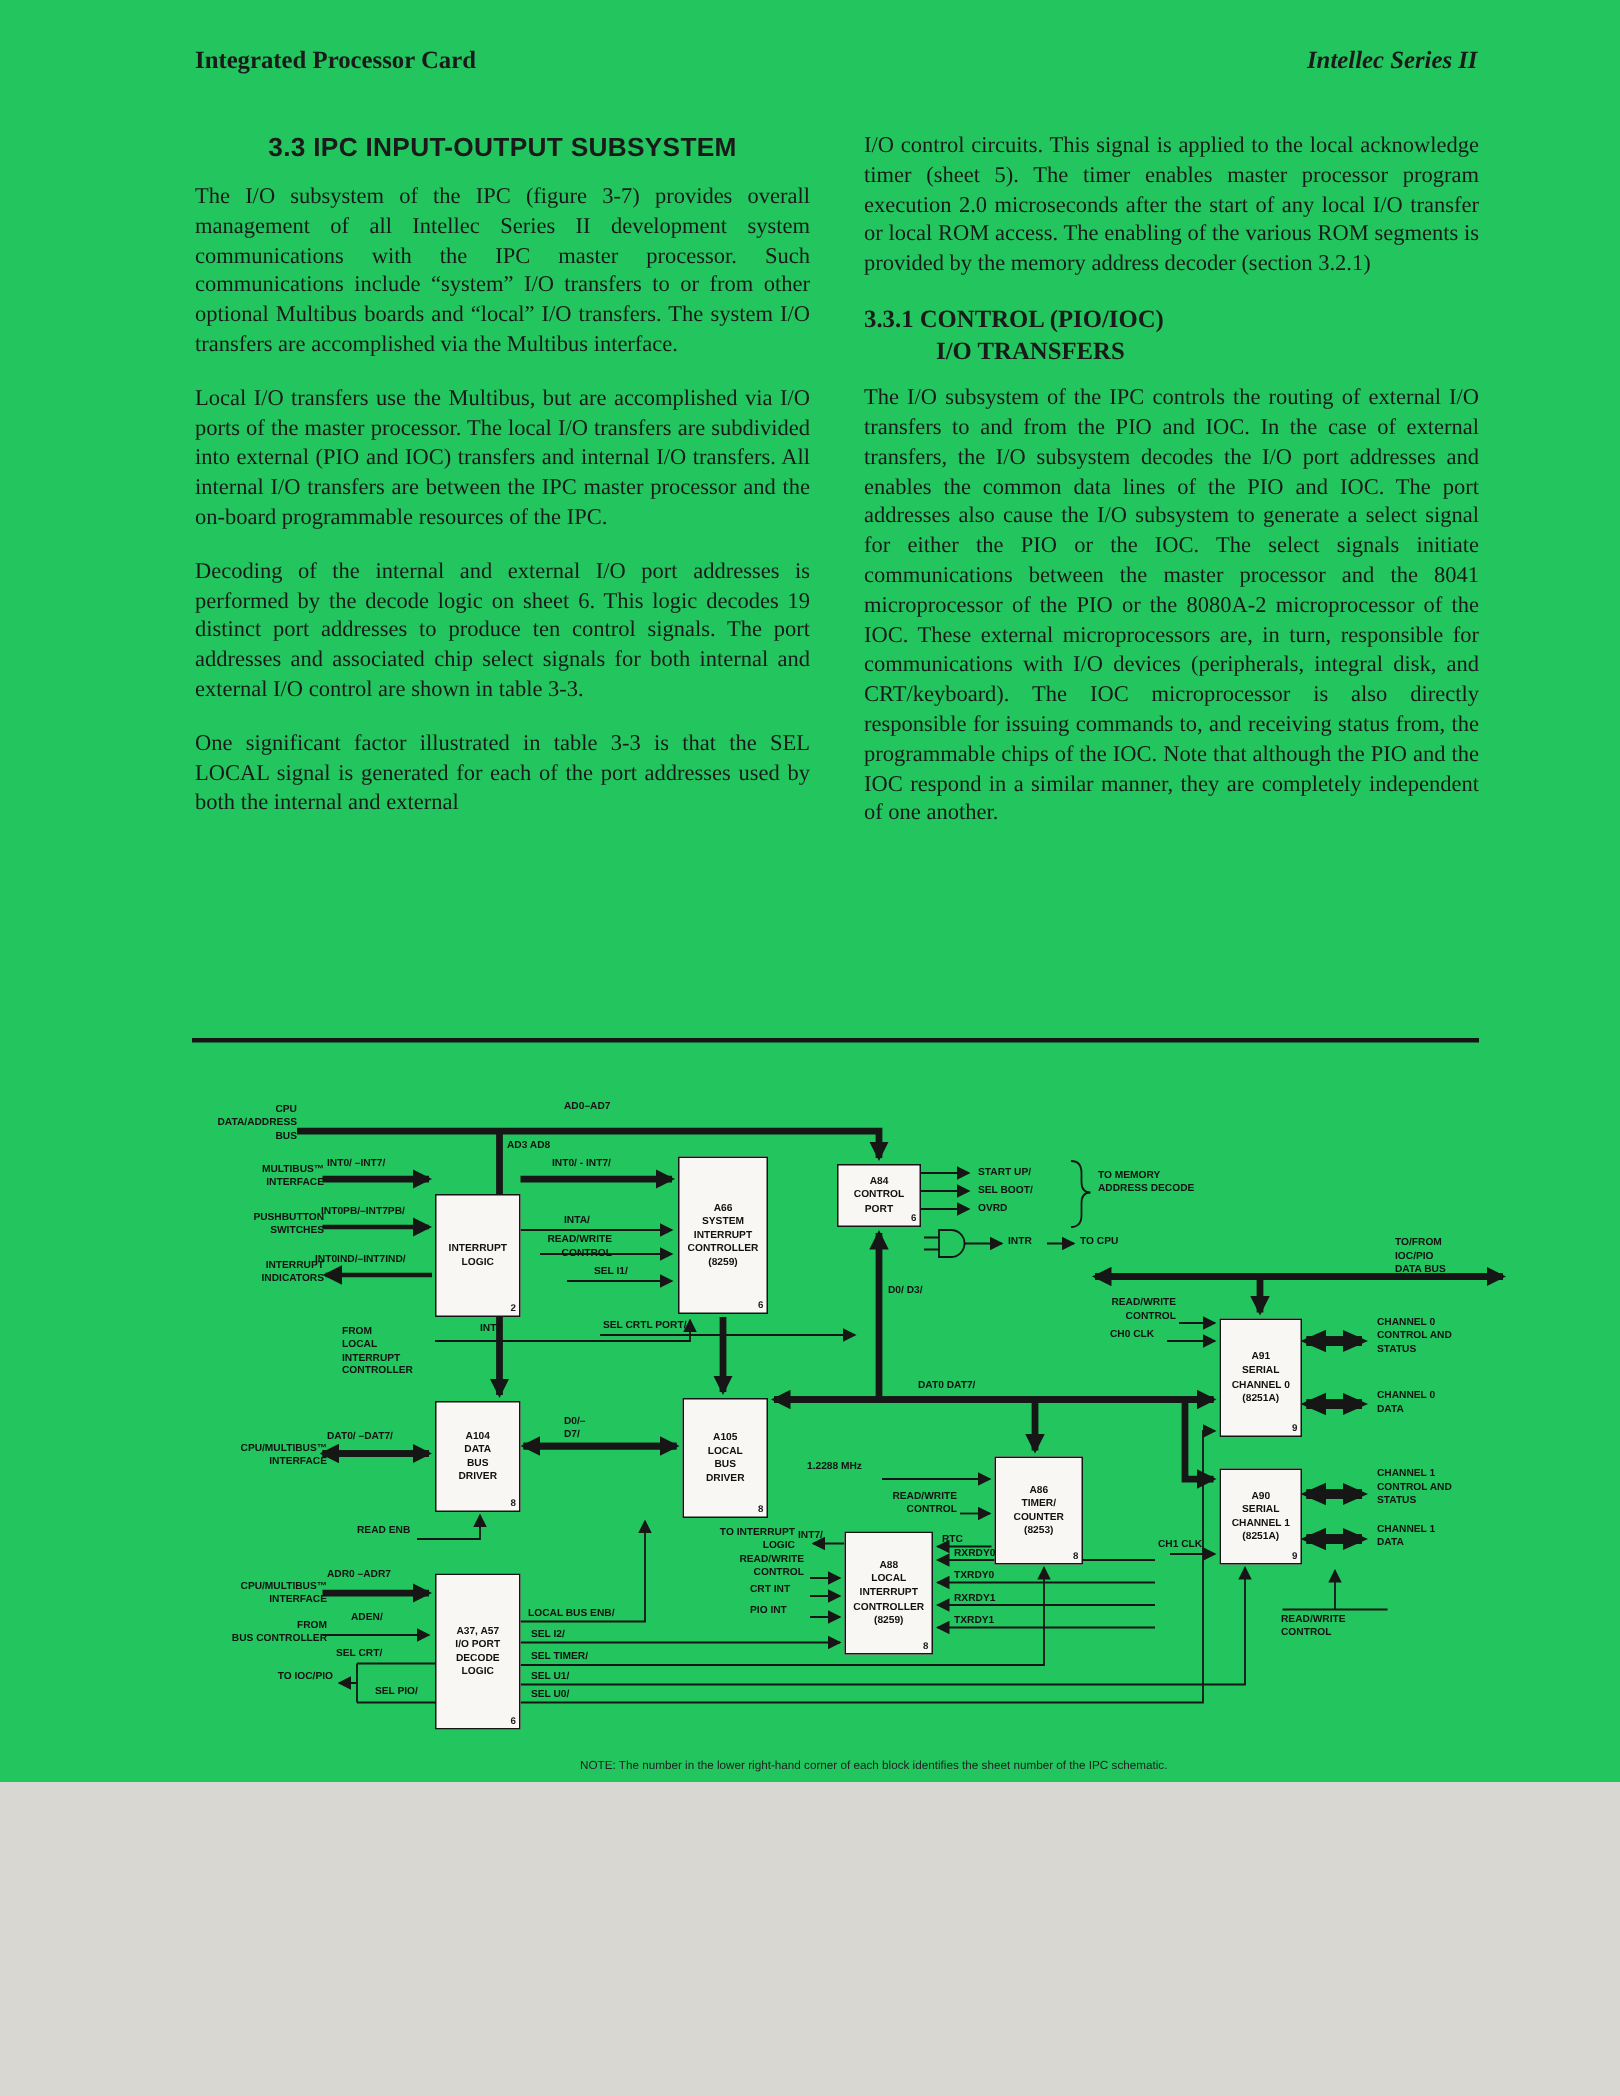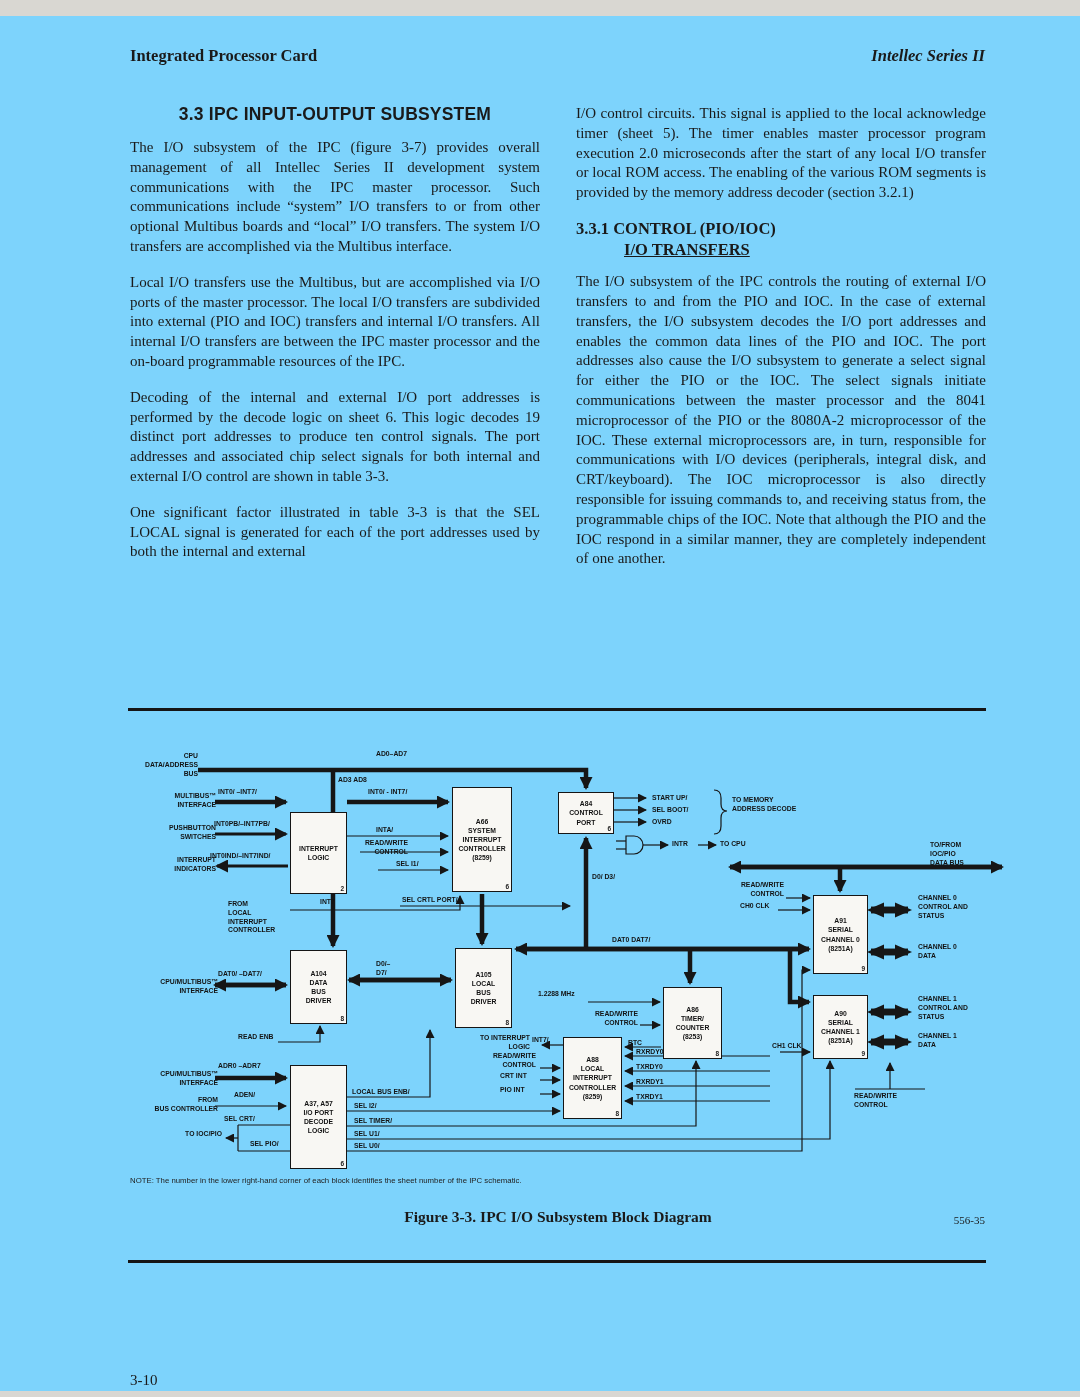--- a/index.html
+++ b/index.html
@@ -1,26 +1,26 @@
 <!DOCTYPE html>
 <html><head>
 <meta charset="utf-8">
 <style>
   html,body{margin:0;padding:0;background:#d9d7d2;}
-  .page{position:relative;width:1080px;height:1375px;background:#7dd3fc;margin:16px auto;
+  .page{position:relative;width:1080px;height:1188px;background:#22c55e;margin:0 auto;
         font-family:"Liberation Serif",serif;color:#1a1a1a;overflow:hidden;}
   .hdr{position:absolute;top:30px;font:bold 16.5px "Liberation Serif",serif;}
   .hdr-left{left:130px;}
   .hdr-right{right:95px;text-align:right;font-style:italic;}
   .cols{position:absolute;left:130px;top:88px;width:856px;display:flex;gap:36px;}
   .col{width:410px;}
   .h33{font:bold 17.5px "Liberation Sans",sans-serif;margin:0 0 13px 0;letter-spacing:.2px;text-align:center;}
   .para{font-size:15px;line-height:1.32;text-align:justify;margin:0 0 16px 0;}
   .h331{font:bold 16.5px "Liberation Serif",serif;margin:4px 0 12px 0;line-height:1.25;}
-  .h331 .l2{padding-left:48px;display:block;text-decoration:underline;}
+  .h331 .l2{padding-left:48px;display:block;}
   .rule{position:absolute;left:128px;width:858px;height:3px;background:#151515;}
   .rule1{top:692px;} .rule2{top:1244px;}
   .caption{position:absolute;left:130px;top:1192px;width:856px;text-align:center;
            font:bold 15.5px "Liberation Serif",serif;}
   .figcode{position:absolute;right:95px;top:1198px;font:11px "Liberation Serif",serif;}
   .pagenum{position:absolute;left:130px;top:1356px;font:15px "Liberation Serif",serif;}
   
   .diagram{position:absolute;left:130px;top:724px;width:905px;height:455px;}
   svg.wires{position:absolute;left:0;top:0;z-index:1;}
   .wt{stroke:#161616;stroke-width:1.2;fill:none;}
@@ -28,21 +28,21 @@
   .wk{stroke:#161616;stroke-width:4.5;fill:none;}
   .wf{stroke:#161616;stroke-width:6.5;fill:none;}
   .box{position:absolute;border:1.6px solid #151515;background:#f8f7f3;display:flex;
        align-items:center;justify-content:center;z-index:2;box-sizing:border-box;}
   .box-title{font:bold 6.8px/1.35 "Liberation Sans",sans-serif;text-align:center;
              white-space:pre-line;color:#111;}
   .box-sheet{position:absolute;right:2px;bottom:1px;font:bold 6.5px "Liberation Sans",sans-serif;}
   .dlabel{position:absolute;font:bold 6.8px/1.3 "Liberation Sans",sans-serif;
           white-space:pre-line;color:#131313;z-index:3;}
   .ra{text-align:right;}
-  .dnote{position:absolute;left:0;top:436px;width:100%;
+  .dnote{position:absolute;left:0;top:448px;width:100%;text-align:center;
          font:7.8px "Liberation Sans",sans-serif;color:#222;z-index:3;}
 </style>
 </head>
 <body>
 
 <div class="page">
 
   <div class="hdr hdr-left">Integrated Processor Card</div>
   <div class="hdr hdr-right">Intellec Series II</div>
 

